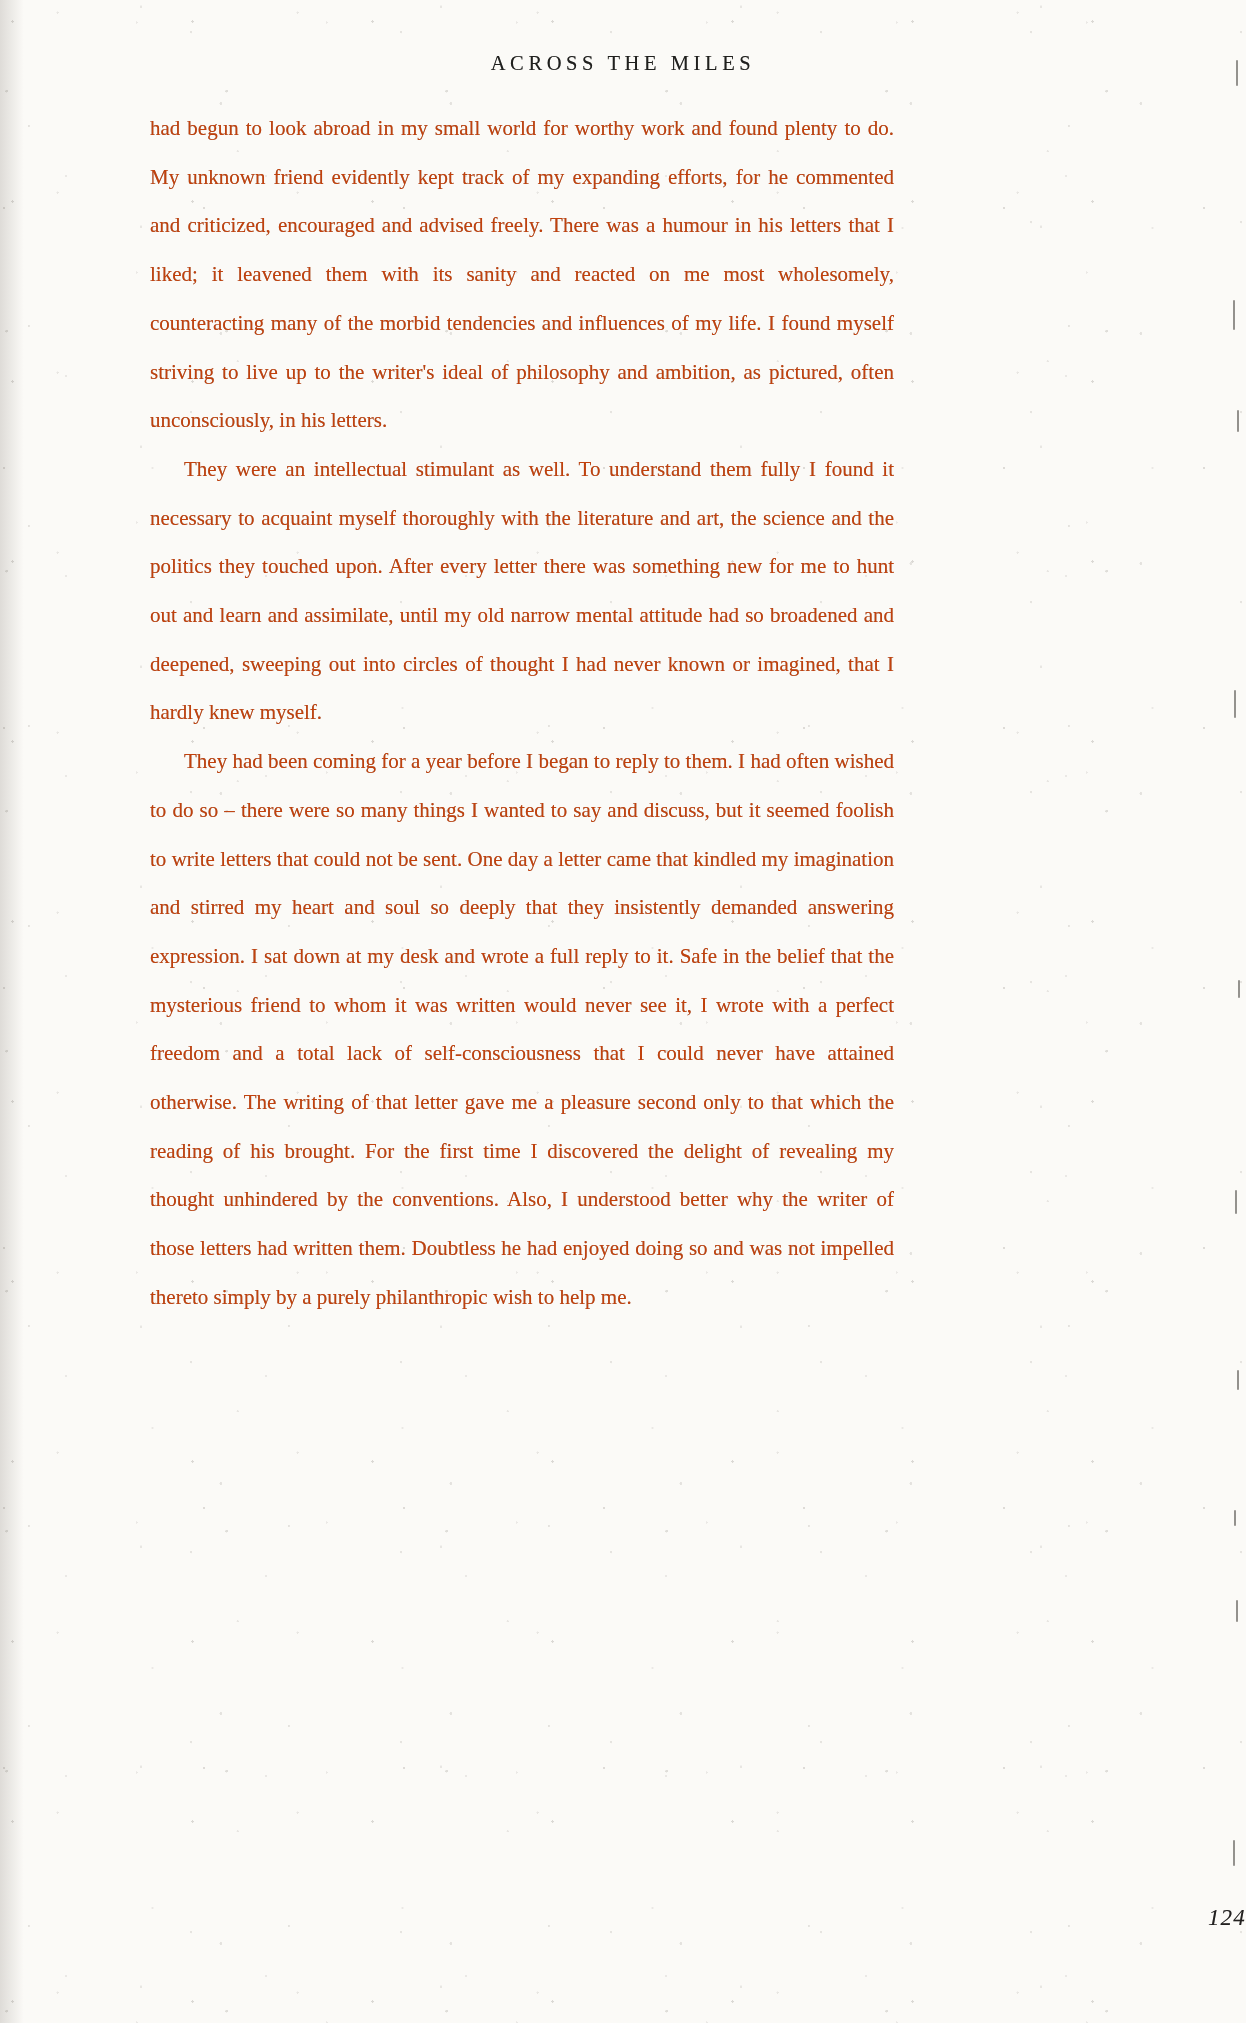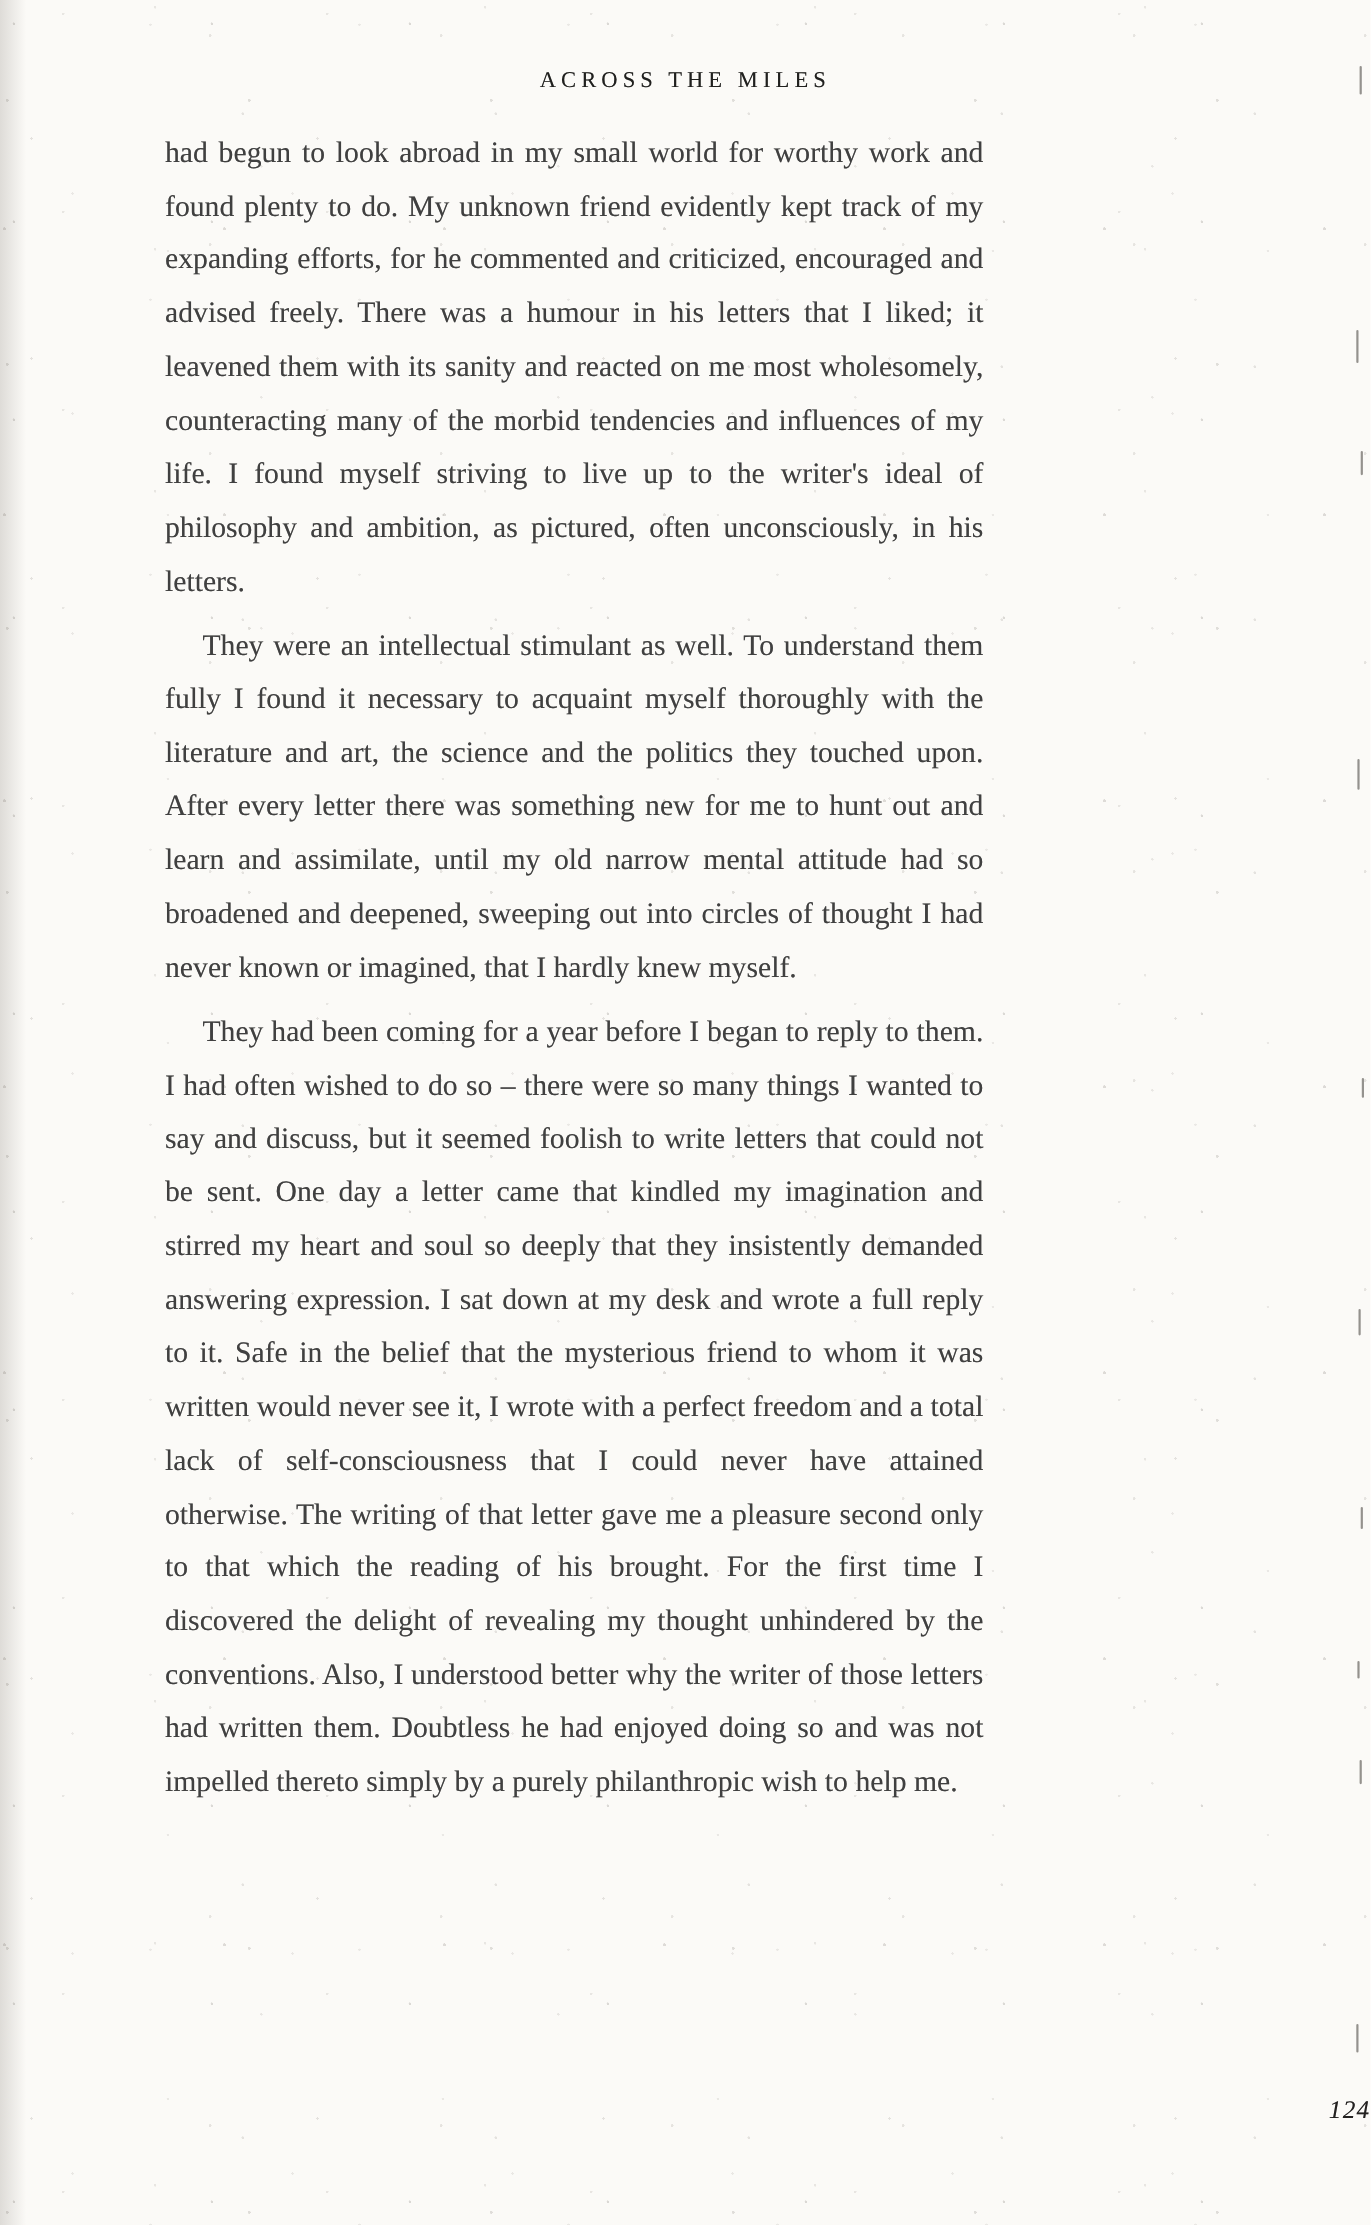--- a/index.html
+++ b/index.html
@@ -81,43 +81,42 @@
   .body-block {
     position: absolute;
     top: 104px;
     left: 150px;
     width: 744px;
   }
   .para {
     margin: 0;
     text-align: justify;
     text-justify: inter-word;
-    font-size: 27px;
+    font-size: 21px;
     line-height: 48.7px;
-    color: #404040;
+    color: #c2410c;
     hyphens: manual;
   }
   .para + .para {
     text-indent: 34px;
   }
   .folio {
     position: absolute;
     bottom: 92px;
     left: 0;
     width: 100%;
     text-align: right;
     font-size: 23px;
     font-style: italic;
     letter-spacing: 1.2px;
     color: #232120;
   }
   
   .para, .running-head, .folio {
     text-shadow: 0 0 0.6px rgba(0,0,0,0.35);
-    margin-top: 10px;
   }
 </style>
 </head>
 <body>
 
 <div class="page">
 
   <div class="speckle"></div>
   <div class="left-smudge"></div>
 

